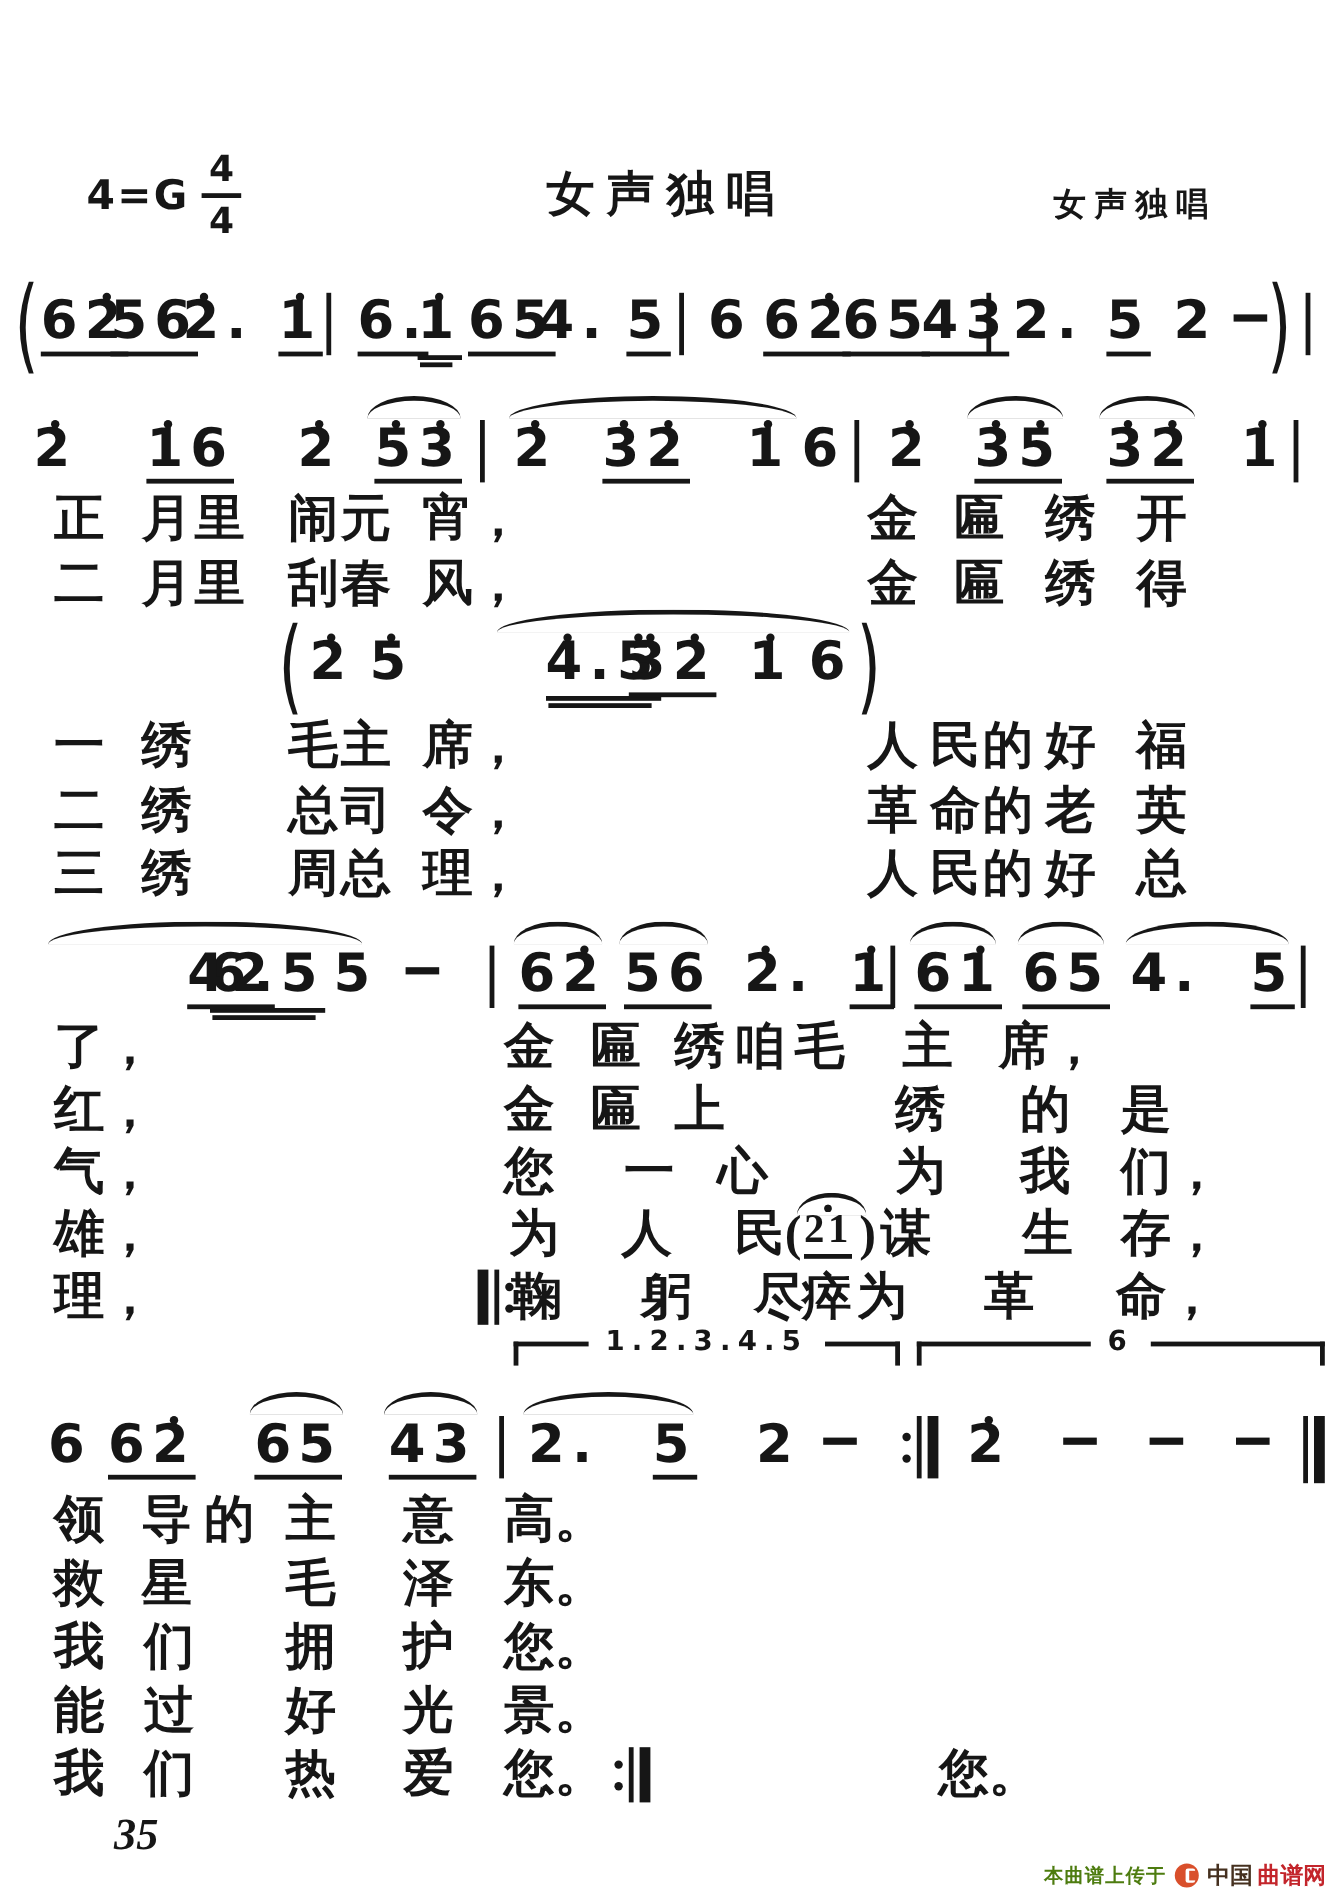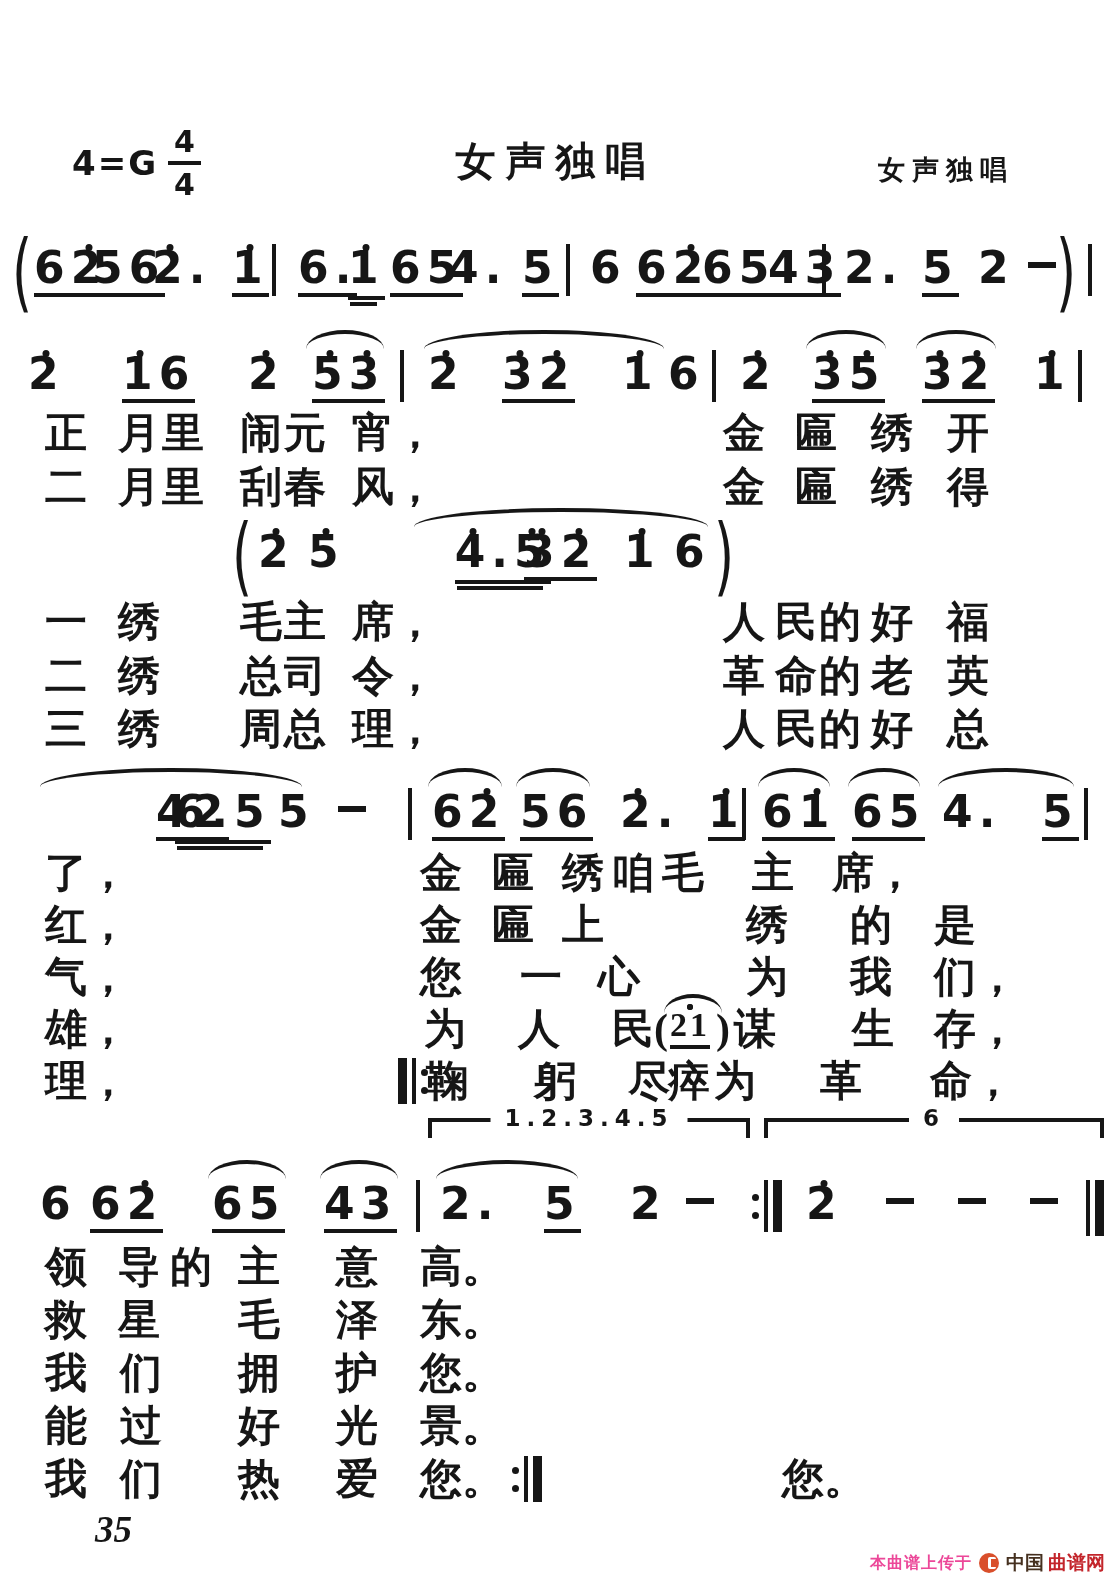--- a/index.html
+++ b/index.html
@@ -38,21 +38,21 @@
   .vlabel{position:absolute;top:-15px;left:50%;transform:translateX(-50%);background:#fff;
           padding:0 14px;font:700 23px "DejaVu Sans",sans-serif;letter-spacing:6px;line-height:1;}
   .bgroup{position:absolute;display:flex;gap:5px;align-items:stretch;}
   .bthin{width:4px;background:#161616;}
   .bthick{width:9px;background:#161616;}
   .rdots{display:flex;flex-direction:column;justify-content:center;gap:11px;}
   .rd{width:7px;height:7px;border-radius:50%;background:#161616;}
   
   .pagenum{position:absolute;left:95px;top:1508px;font:700 37px "Liberation Serif",serif;font-style:italic;}
   .footer{position:absolute;right:6px;top:1550px;display:flex;align-items:center;gap:7px;}
-  .fprefix{font:700 16px "Liberation Sans",sans-serif;color:#ec4899;letter-spacing:1px;}
+  .fprefix{font:700 16px "Liberation Sans",sans-serif;color:#4d7c0f;letter-spacing:1px;}
   .logo{position:relative;width:20px;height:20px;border-radius:50%;background:#d94f2b;display:inline-block;}
   .logo::before{content:"";position:absolute;left:9px;top:4px;width:8px;height:12px;background:#fff;border-radius:2px;}
   .logo::after{content:"";position:absolute;left:12px;top:6px;width:6px;height:8px;background:#d94f2b;}
   .site1{font:700 19px "Liberation Sans",sans-serif;color:#45301f;}
   .site2{font:700 19px "Liberation Sans",sans-serif;color:#c3252b;margin-left:-3px;}
 </style>
 </head>
 <body>
 
 <div class="page">

